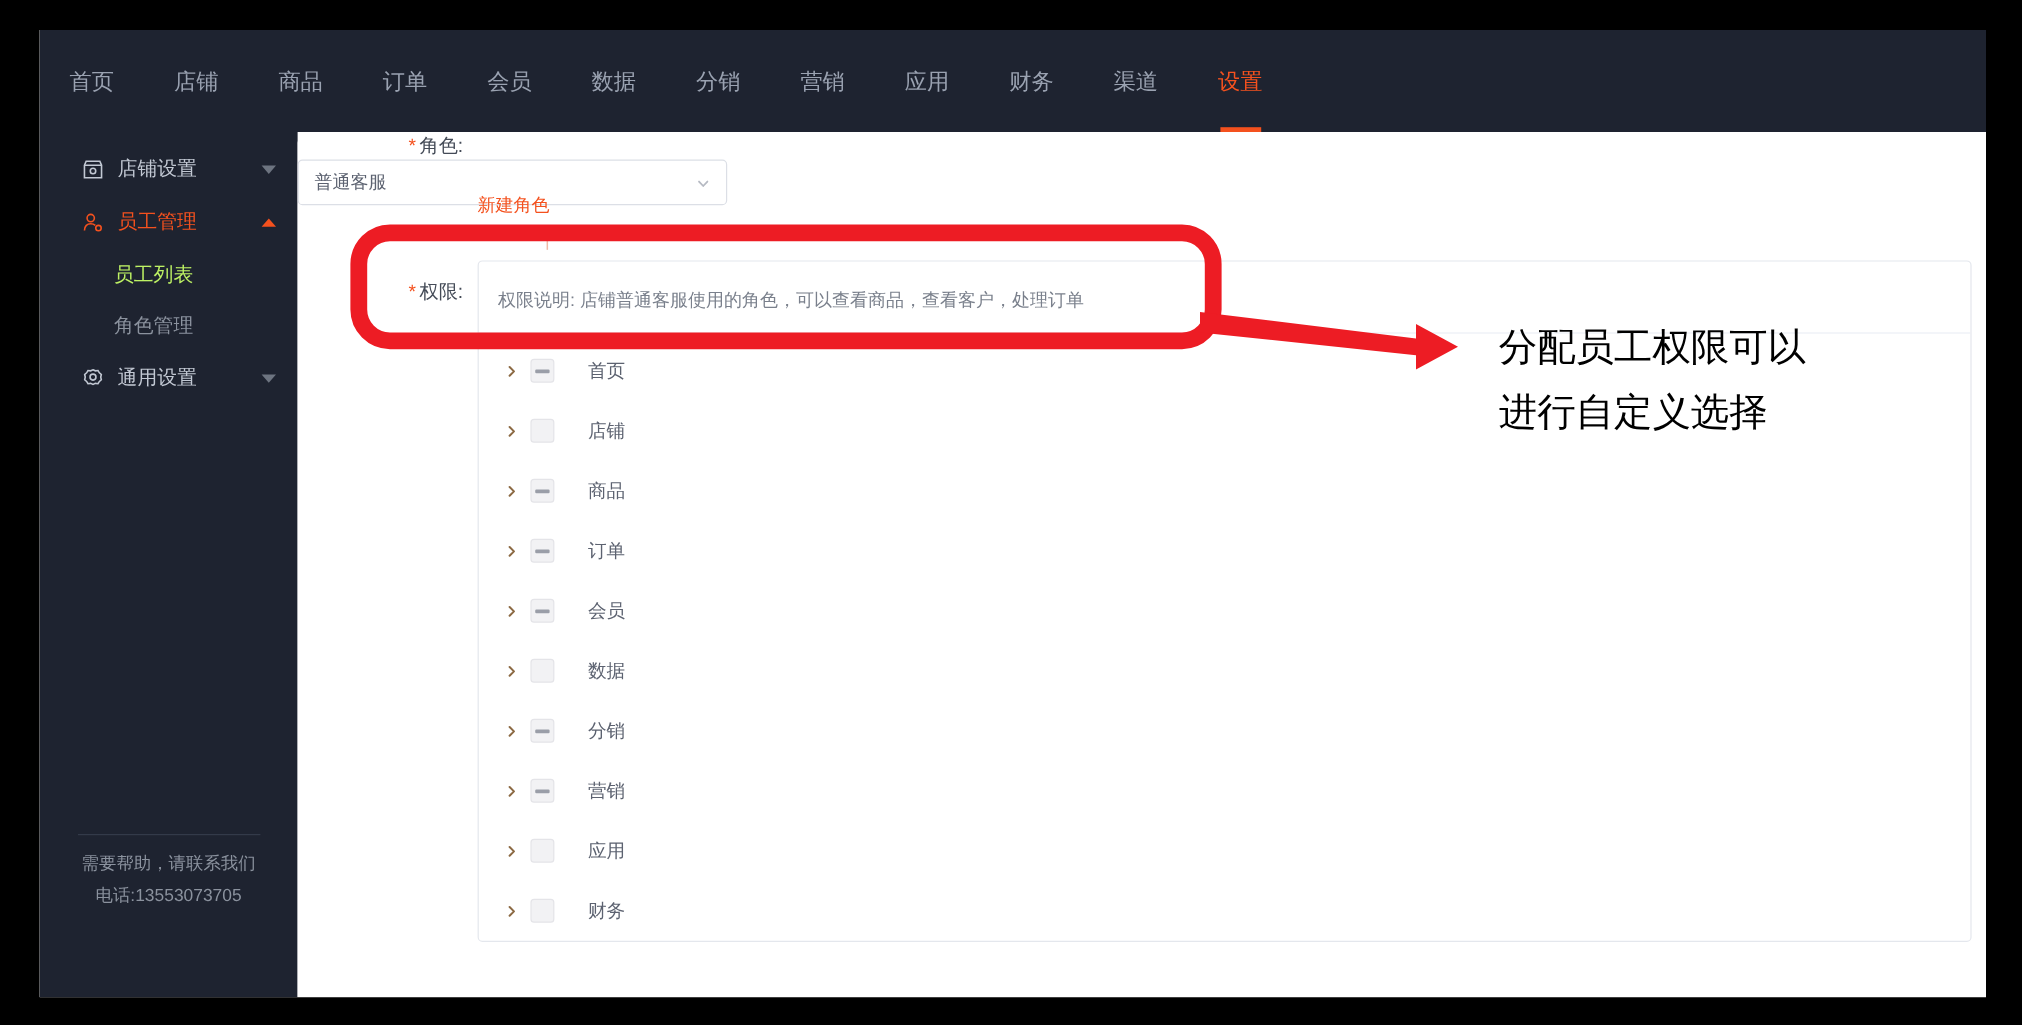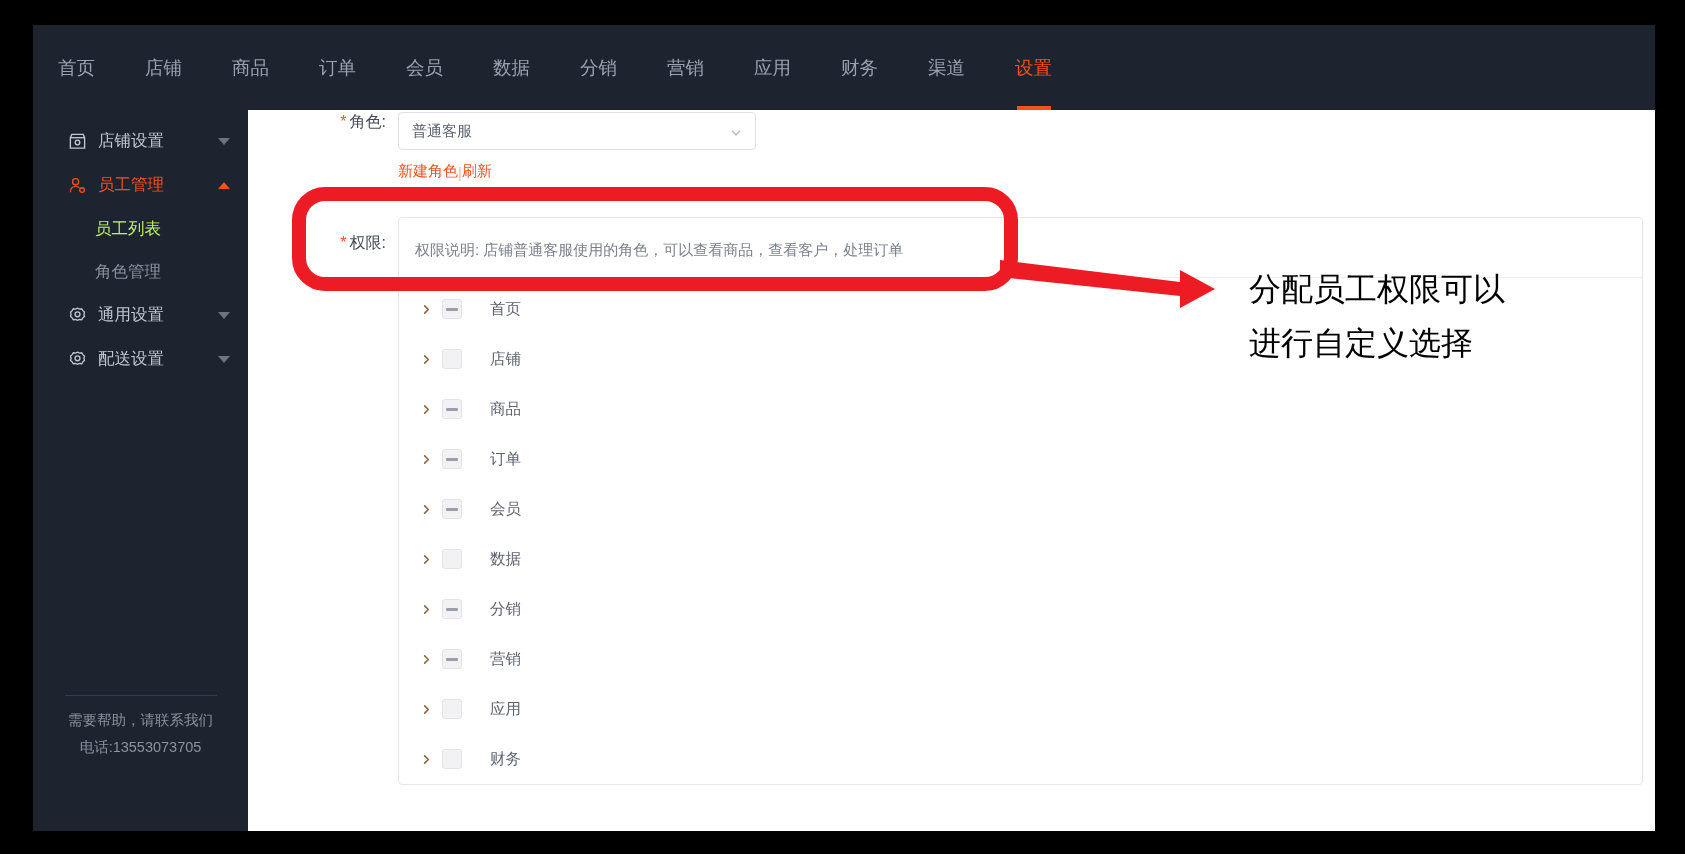--- a/index.html
+++ b/index.html
@@ -110,38 +110,38 @@
   .form-row{display:flex;align-items:flex-start;}
   .form-label{
     width:150px;
     text-align:right;
     font-size:16px;color:#444b57;
     padding-right:12px;box-sizing:border-box;
     white-space:nowrap;
   }
   .req{color:#f4511e;margin-right:3px;}
   
-  #role-row{position:absolute;left:0;top:2px;width:100%;}
+  #role-row{position:absolute;left:0;top:2px;width:100%;flex-direction:column;}
   #role-select{
     width:358px;height:38px;
     border:1px solid #dcdfe6;border-radius:4px;
     background:#fff;
     display:flex;align-items:center;
     padding:0 13px;box-sizing:border-box;
     font-size:15px;color:#5c6270;
     cursor:pointer;
   }
   #role-select .val{flex:1;}
   .chev{
     width:12px;height:12px;flex:0 0 auto;
   }
   #role-links{
     position:absolute;left:150px;top:52px;
     font-size:15px;color:#f4511e;
-    display:flex;align-items:flex-end;
+    display:flex;align-items:flex-end;gap:11px;flex-direction:column;
   }
   #role-links span{cursor:pointer;}
   #role-links .sep{color:#f0b9a5;cursor:default;}
 
   
   #perm-row{position:absolute;left:0;top:107px;width:100%;}
   #perm-row .form-label{padding-top:16px;padding-left:24px;}
   #perm-box{
     width:1245px;
     border:1px solid #e4e7ed;
@@ -286,30 +286,20 @@
         <svg viewBox="0 0 20 20" width="19" height="19" fill="none" stroke="#c2c8d3" stroke-width="1.4">
           <path d="M10 2.3 L12.1 3.2 L14.4 2.9 L15.6 4.9 L17.3 6.4 L16.8 8.7 L17.3 11 L15.6 12.5 L14.4 14.5 L12.1 14.2 L10 15.1 L7.9 14.2 L5.6 14.5 L4.4 12.5 L2.7 11 L3.2 8.7 L2.7 6.4 L4.4 4.9 L5.6 2.9 L7.9 3.2 Z"></path>
           <circle cx="10" cy="8.7" r="2.6"></circle>
         </svg>
       </span>
       <span class="lbl">通用设置</span>
       <span class="caret down"></span>
     </div>
 
 
-    <div class="side-item">
-      <span class="ico">
-        <svg viewBox="0 0 20 20" width="19" height="19" fill="none" stroke="#c2c8d3" stroke-width="1.4">
-          <path d="M10 2.3 L12.1 3.2 L14.4 2.9 L15.6 4.9 L17.3 6.4 L16.8 8.7 L17.3 11 L15.6 12.5 L14.4 14.5 L12.1 14.2 L10 15.1 L7.9 14.2 L5.6 14.5 L4.4 12.5 L2.7 11 L3.2 8.7 L2.7 6.4 L4.4 4.9 L5.6 2.9 L7.9 3.2 Z"></path>
-          <circle cx="10" cy="8.7" r="2.6"></circle>
-        </svg>
-      </span>
-      <span class="lbl">配送设置</span>
-      <span class="caret down"></span>
-    </div>
 
     <div id="side-footer">
       <div class="divider"></div>
       <div>需要帮助，请联系我们</div>
       <div>电话:13553073705</div>
     </div>
   </div>
 
   <div id="content">
     <div id="content-inner">

